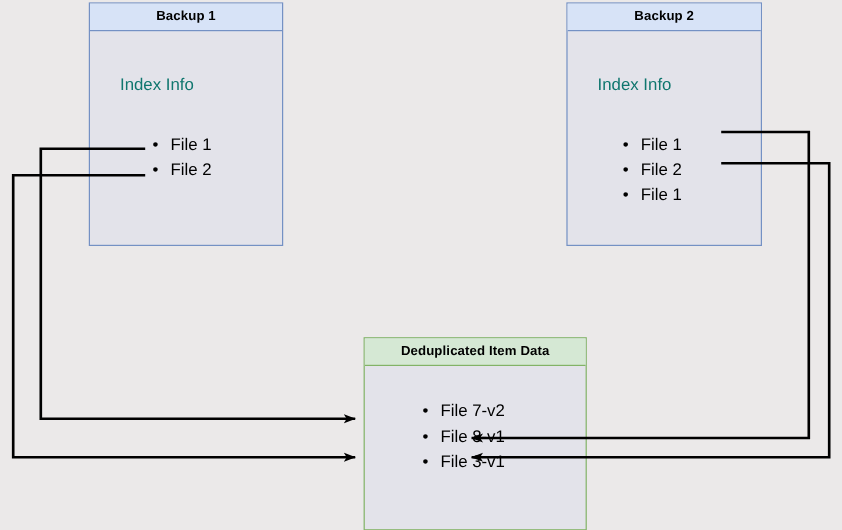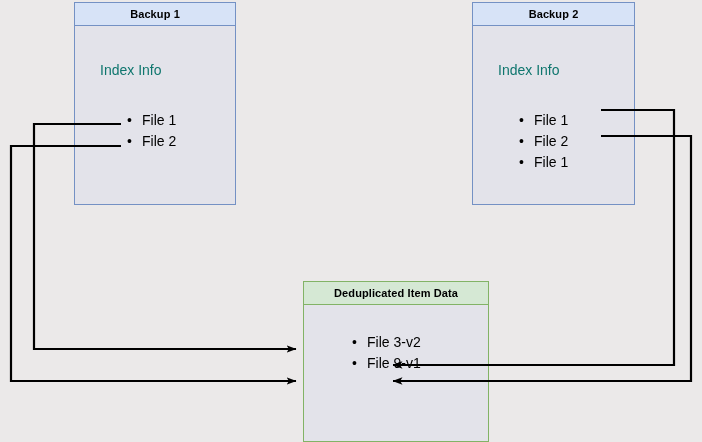--- a/index.html
+++ b/index.html
@@ -115,22 +115,23 @@
         <li>File 2</li>
         <li>File 1</li>
       </ul>
     </div>
   </div>
 
   <div class="node green" id="node-dedup" style="left:257px; top:281px; width:186px; height:161px;margin-left:46px;">
     <div class="node-header">Deduplicated Item Data</div>
     <div class="node-body">
       <ul class="file-list" style="left:48px; top:27px;">
-        <li>File 3-v2</li>
-        <li>File 9-v1</li>
+        <li>File 7-v2</li>
+        <li>File 8-v1</li>
+        <li>File 3-v1</li>
       </ul>
     </div>
   </div>
 
   <svg class="edge-layer" viewBox="0 0 702 442" width="702" height="442">
     <defs>
       <marker id="arrowhead" markerWidth="10" markerHeight="8" refX="9.5" refY="4" orient="auto" markerUnits="userSpaceOnUse">
         <path d="M0,0.2 L10,4 L0,7.8 L2.4,4 Z" fill="#000000"></path>
       </marker>
     </defs>

